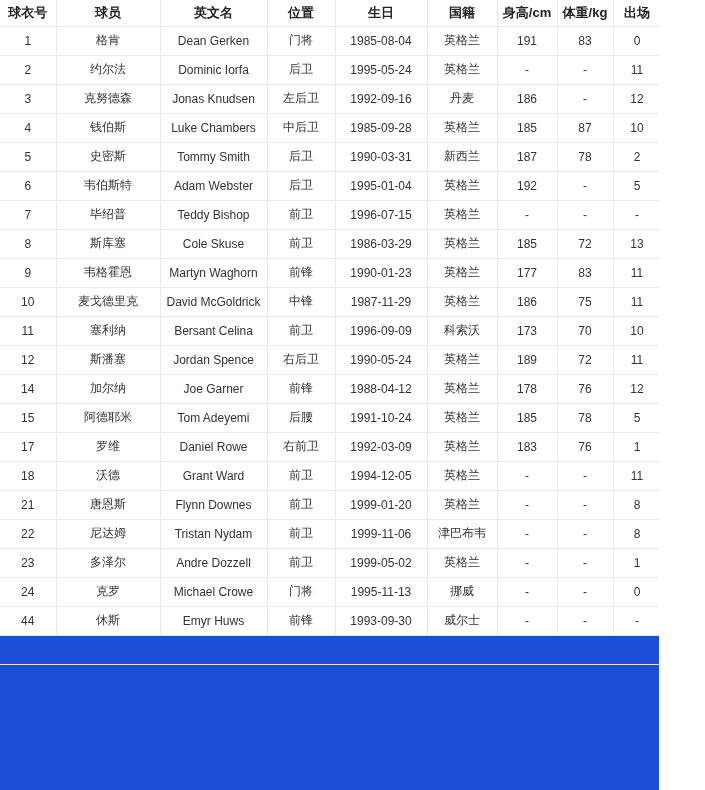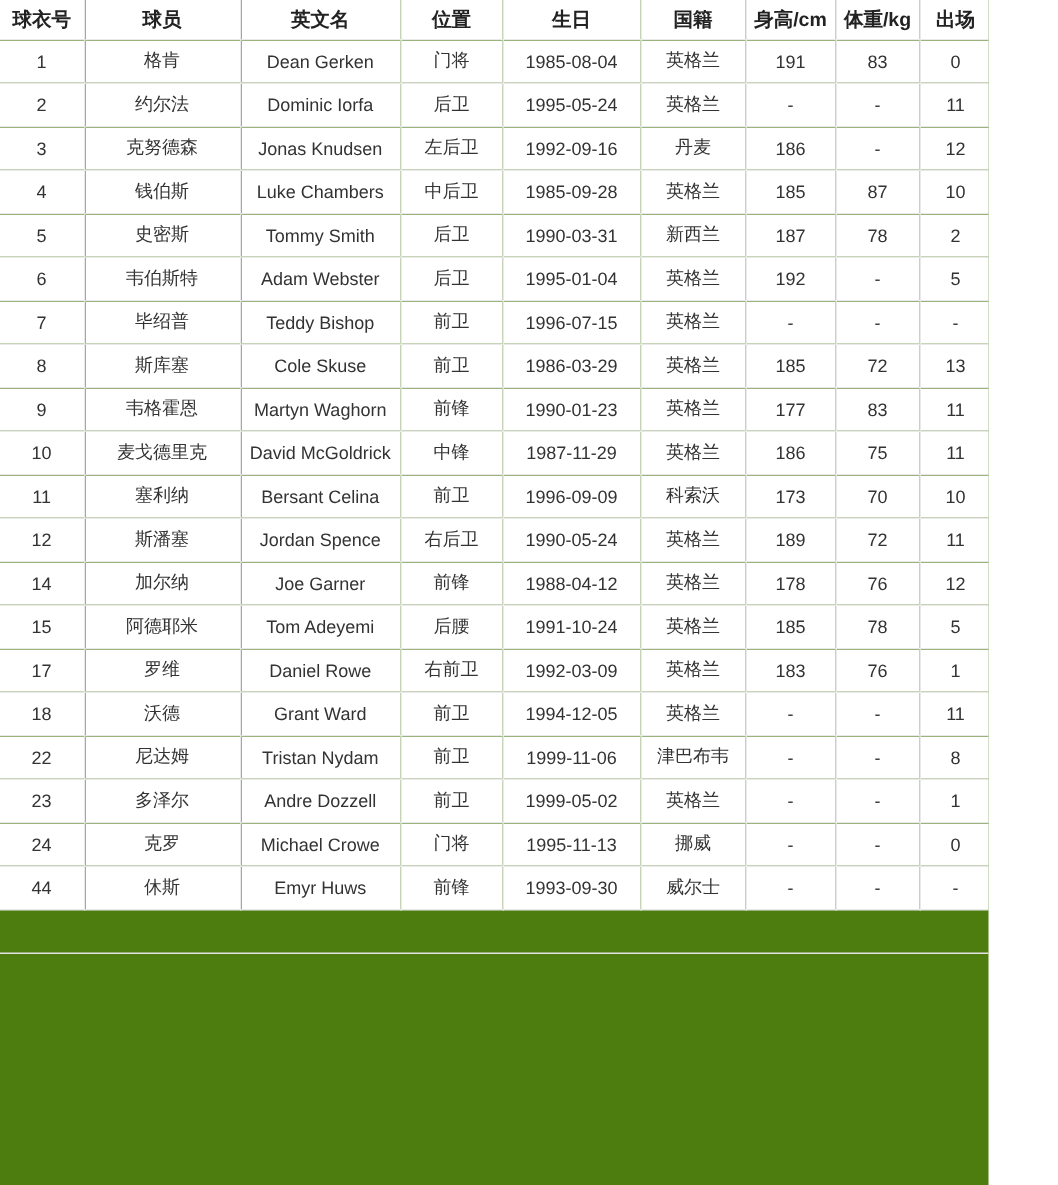--- a/index.html
+++ b/index.html
@@ -4,21 +4,21 @@
 <style>
   * { margin: 0; padding: 0; box-sizing: border-box; }
   html, body { background: #ffffff; }
   body {
     width: 705px;
     font-family: "Liberation Sans", "DejaVu Sans", sans-serif;
   }
   .page {
     width: 659px;
     height: 790px;
-    background: #4d7c0f;
+    background: #1d4ed8;
     overflow: hidden;
   }
   table.players {
     width: 705px;
     border-collapse: collapse;
     table-layout: fixed;
   }
   table.players th,
   table.players td {
     border-right: 1px solid #e9e9e9;
@@ -271,20 +271,32 @@
           <td>Grant Ward</td>
           <td>前卫</td>
           <td>1994-12-05</td>
           <td>英格兰</td>
           <td>-</td>
           <td>-</td>
           <td>11</td>
           <td>0</td>
         </tr>
         <tr>
+          <td>21</td>
+          <td>唐恩斯</td>
+          <td>Flynn Downes</td>
+          <td>前卫</td>
+          <td>1999-01-20</td>
+          <td>英格兰</td>
+          <td>-</td>
+          <td>-</td>
+          <td>8</td>
+          <td>0</td>
+        </tr>
+        <tr>
           <td>22</td>
           <td>尼达姆</td>
           <td>Tristan Nydam</td>
           <td>前卫</td>
           <td>1999-11-06</td>
           <td>津巴布韦</td>
           <td>-</td>
           <td>-</td>
           <td>8</td>
           <td>0</td>

